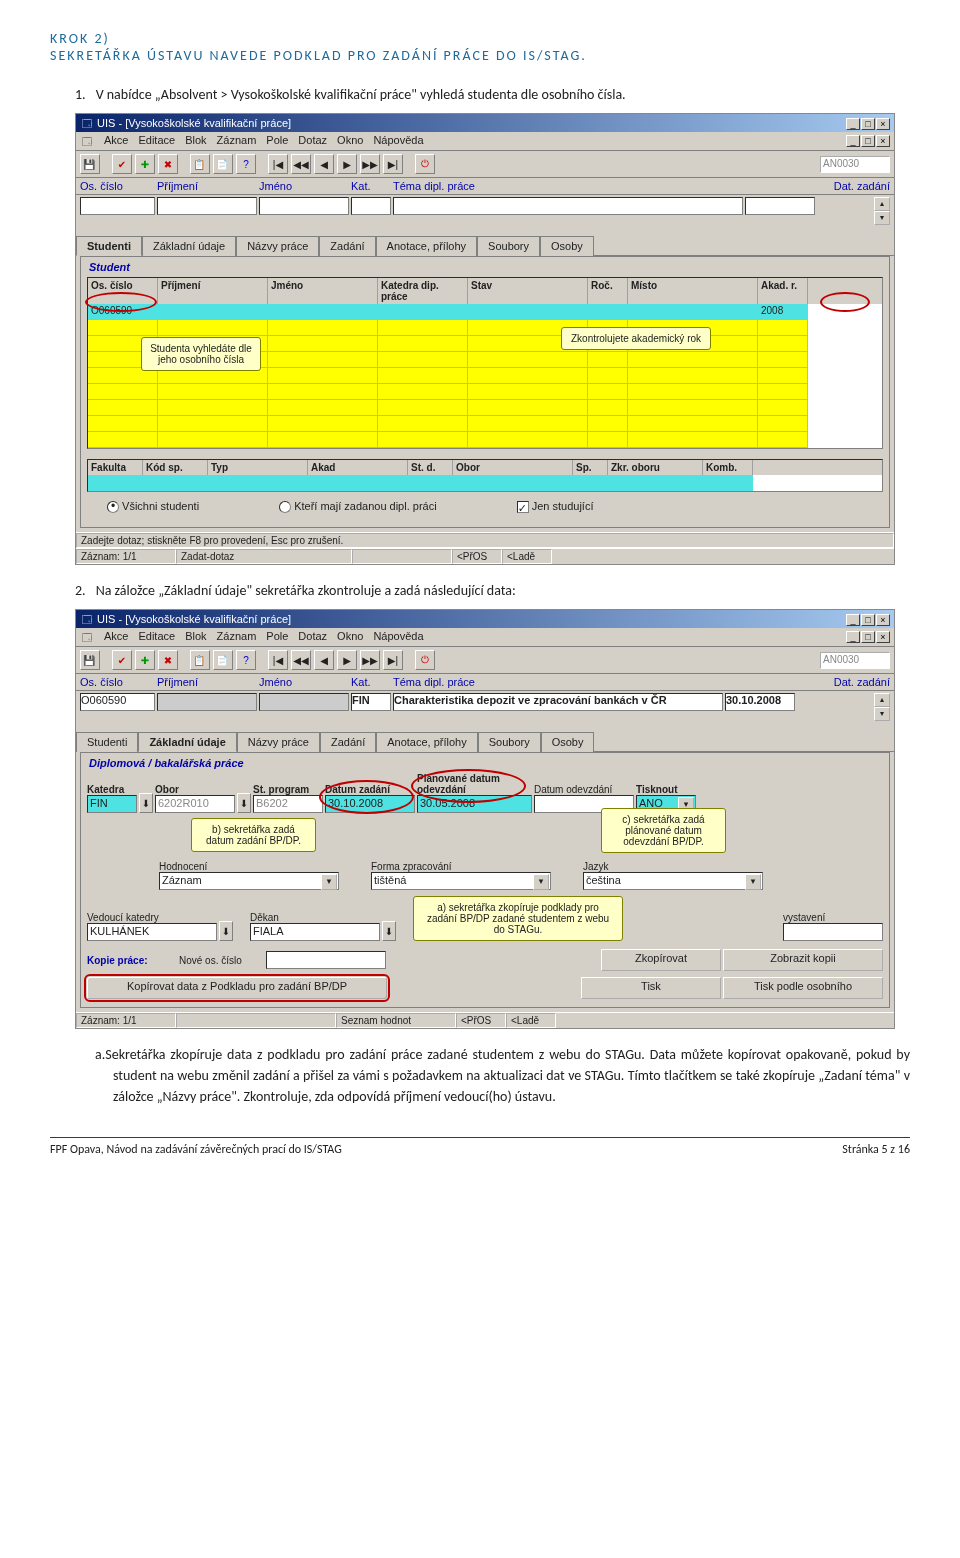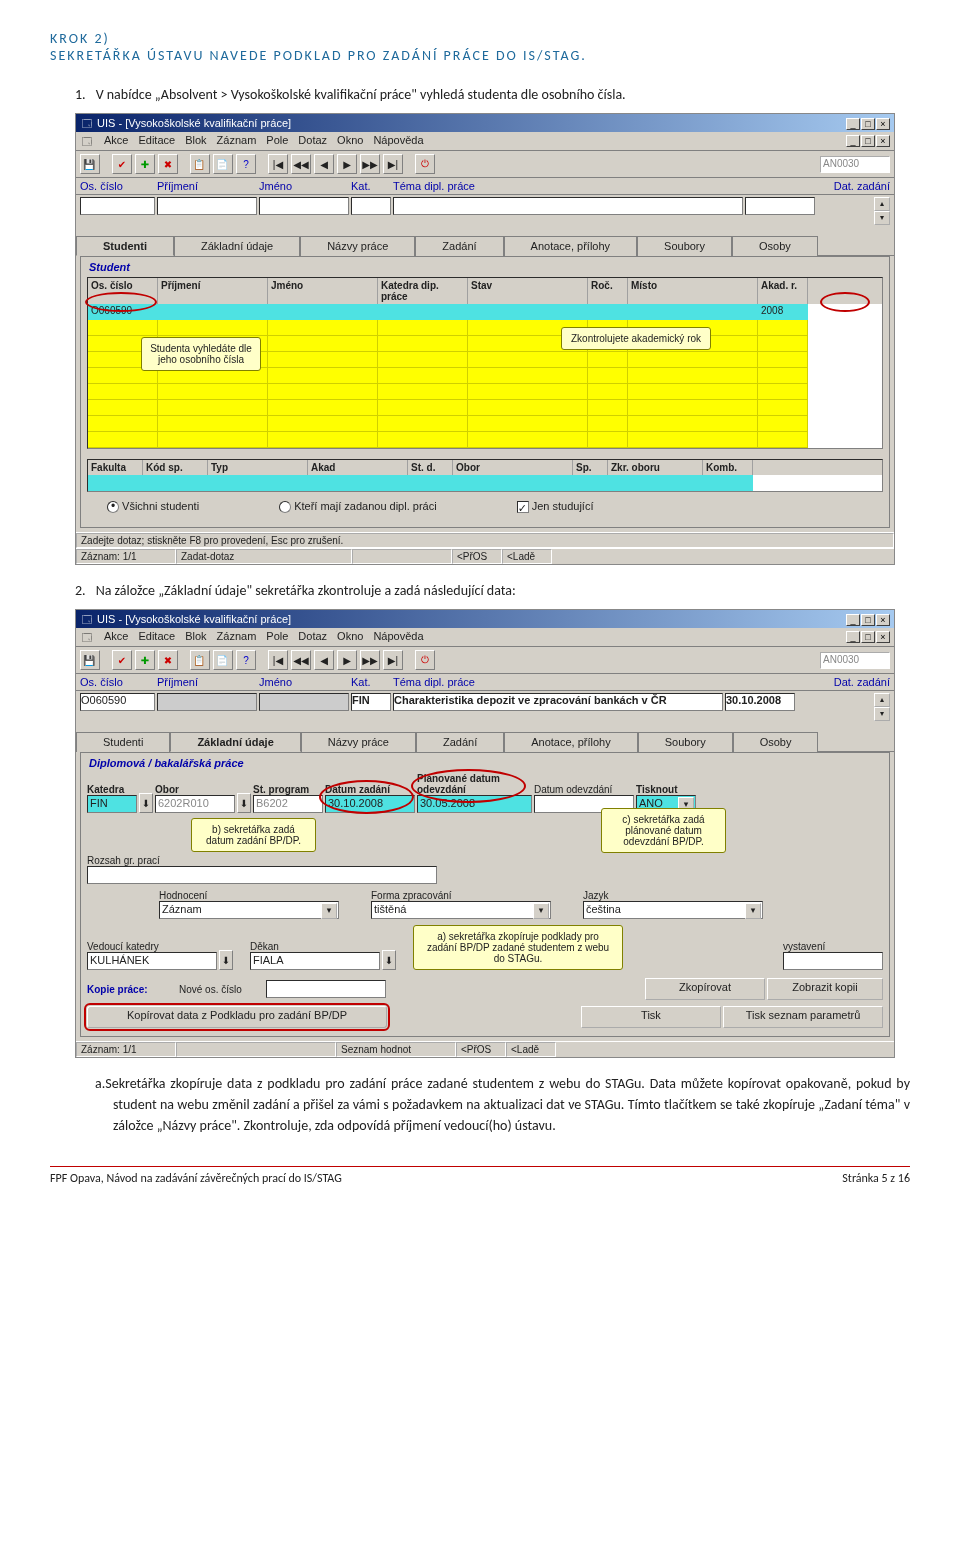--- a/index.html
+++ b/index.html
@@ -99,21 +99,21 @@
     background:#fff; border:1px inset #808080; height:18px;
     display:inline-block;
   }
   .scroll-arrows { display:flex; flex-direction:column; gap:0; margin-left:auto;}
   .scroll-arrows .arr { width:16px;height:14px;background:#D4D0C8;border:1px outset #fff;font-size:8px;text-align:center;line-height:12px;}
   .tabs {
     display:flex; gap:0; background:#D4D0C8; border-bottom:1px solid #808080;
     padding-top:4px;
   }
   .tab {
-    padding:3px 26px; border:1px solid #808080; border-bottom:none;
+    padding:3px 10px; border:1px solid #808080; border-bottom:none;
     background:#D4D0C8; font-size:11px; position:relative; top:1px;
   }
   .tab.active { background:#D4D0C8; border-bottom:1px solid #D4D0C8; font-weight:bold;}
   .panel {
     border:1px solid #808080; margin:0 4px 4px 4px; padding:6px;
     background:#D4D0C8; position:relative;
   }
   .grp-title { color:#0000AA; font-style:italic; font-weight:bold; margin:-2px 0 4px 2px;}
   .row { display:flex; gap:2px; align-items:flex-end; margin-bottom:2px;}
   .lbl { font-size:10px; display:block; }
@@ -515,24 +515,20 @@
       <div class="cell" style="width:60px">
           <span class="lbl b">Tisknout</span>
           <span class="sel" style="background:#4EE2E2">ANO</span>
         </div>
     </div>
 
     <div class="callout" style="left:110px;top:65px;width:125px">b) sekretářka zadá datum zadání BP/DP.</div>
     <div class="callout" style="left:520px;top:55px;width:125px">c) sekretářka zadá plánované datum odevzdání BP/DP.</div>
 
     <div class="row" style="margin-top:42px">
-      <div class="cell" style="width:350px">
-          <span class="lbl">Rozsah gr. prací</span>
-          <span class="inp"></span>
-        </div>
     </div>
 
     <div class="row" style="margin-top:6px">
       <div style="width:70px"></div>
       <div class="cell" style="width:180px">
           <span class="lbl">Hodnocení</span>
           <span class="sel">Záznam</span>
         </div>
       <div class="cell" style="width:180px;margin-left:30px">
           <span class="lbl">Forma zpracování</span>
@@ -561,28 +557,28 @@
           <span class="inp"></span>
         </div>
     </div>
 
     <div class="row" style="margin-top:8px;align-items:center">
       <span class="lbl" style="color:#0000AA;font-weight:bold;width:90px">Kopie práce:</span>
       <span class="lbl" style="width:85px">Nové os. číslo</span>
       <span class="inp" style="width:120px"></span>
       <span style="flex:1"></span>
       <span class="btn" style="width:120px">Zkopírovat</span>
-      <span class="btn" style="width:116px">Zobrazit kopii</span>
+      <span class="btn" style="width:160px">Zobrazit kopii</span>
     </div>
 
     <div class="row" style="margin-top:6px">
       <span class="btn wide red-ring" style="width:300px">Kopírovat data z Podkladu pro zadání BP/DP</span>
       <span style="flex:1"></span>
       <span class="btn" style="width:140px">Tisk</span>
-      <span class="btn" style="width:160px">Tisk seznam parametrů</span>
+      <span class="btn" style="width:160px">Tisk podle osobního</span>
     </div>
   </div>
   <div class="status">
     <div style="width:100px">Záznam: 1/1</div>
     <div style="width:160px"></div>
     <div style="width:120px">Seznam hodnot</div>
     <div style="width:50px">&lt;PřOS</div>
     <div style="width:50px">&lt;Ladě</div>
   </div>
 </div>

